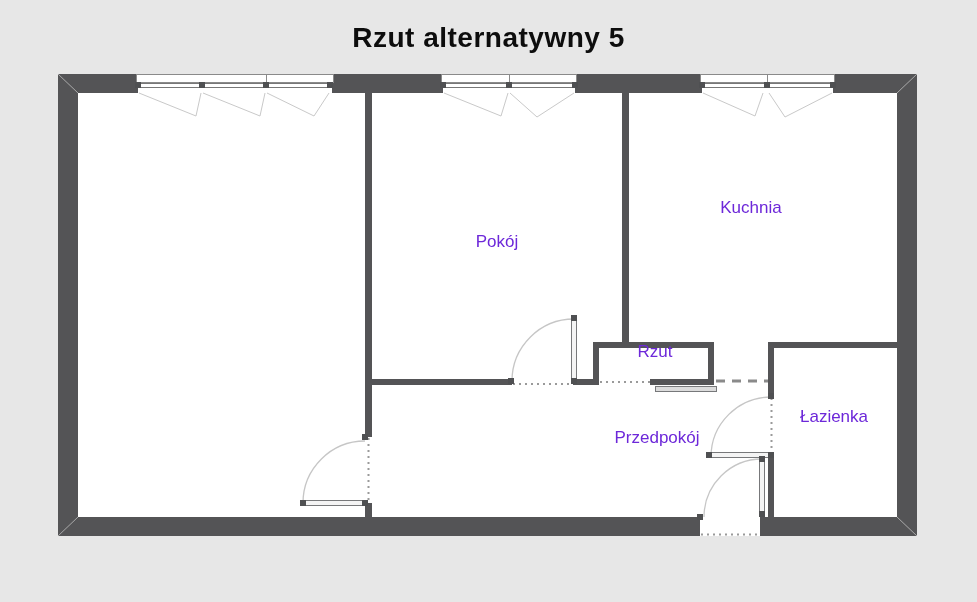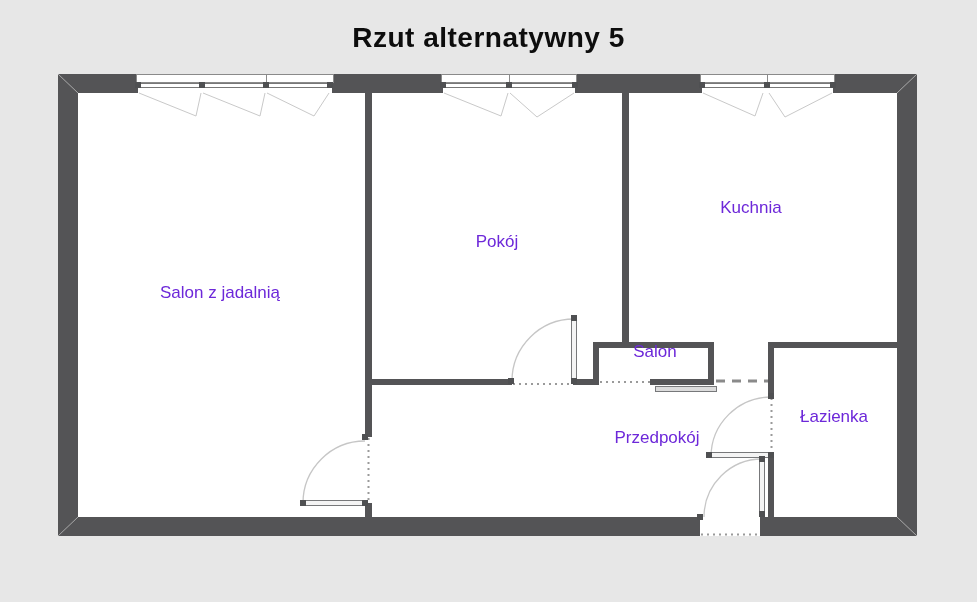--- a/index.html
+++ b/index.html
@@ -137,20 +137,19 @@
   <div class="sq" style="left:362px;top:434px;"></div>
   <div class="sq" style="left:362px;top:500px;"></div>
   <div class="sq" style="left:300px;top:500px;"></div>
   <div class="sq" style="left:768px;top:393px;"></div>
   <div class="sq" style="left:768px;top:452px;"></div>
   <div class="sq" style="left:706px;top:452px;"></div>
   <div class="sq" style="left:759px;top:511px;"></div>
   <div class="sq" style="left:759px;top:456px;"></div>
   <div class="sq" style="left:697px;top:514px;"></div>
 
-  <div class="room-label" style="left:220px;top:293px;">Salon z jadalnią</div>
   <div class="room-label" style="left:497px;top:226px;margin-top:16px;">Pokój</div>
   <div class="room-label" style="left:751px;top:208px;">Kuchnia</div>
-  <div class="room-label" style="left:655px;top:352px;">Salon</div>
+  <div class="room-label" style="left:655px;top:352px;">Rzut</div>
   <div class="room-label" style="left:633px;top:438px;margin-left:24px;">Przedpokój</div>
   <div class="room-label" style="left:834px;top:417px;">Łazienka</div>
 
 </div>
 
 </body></html>

